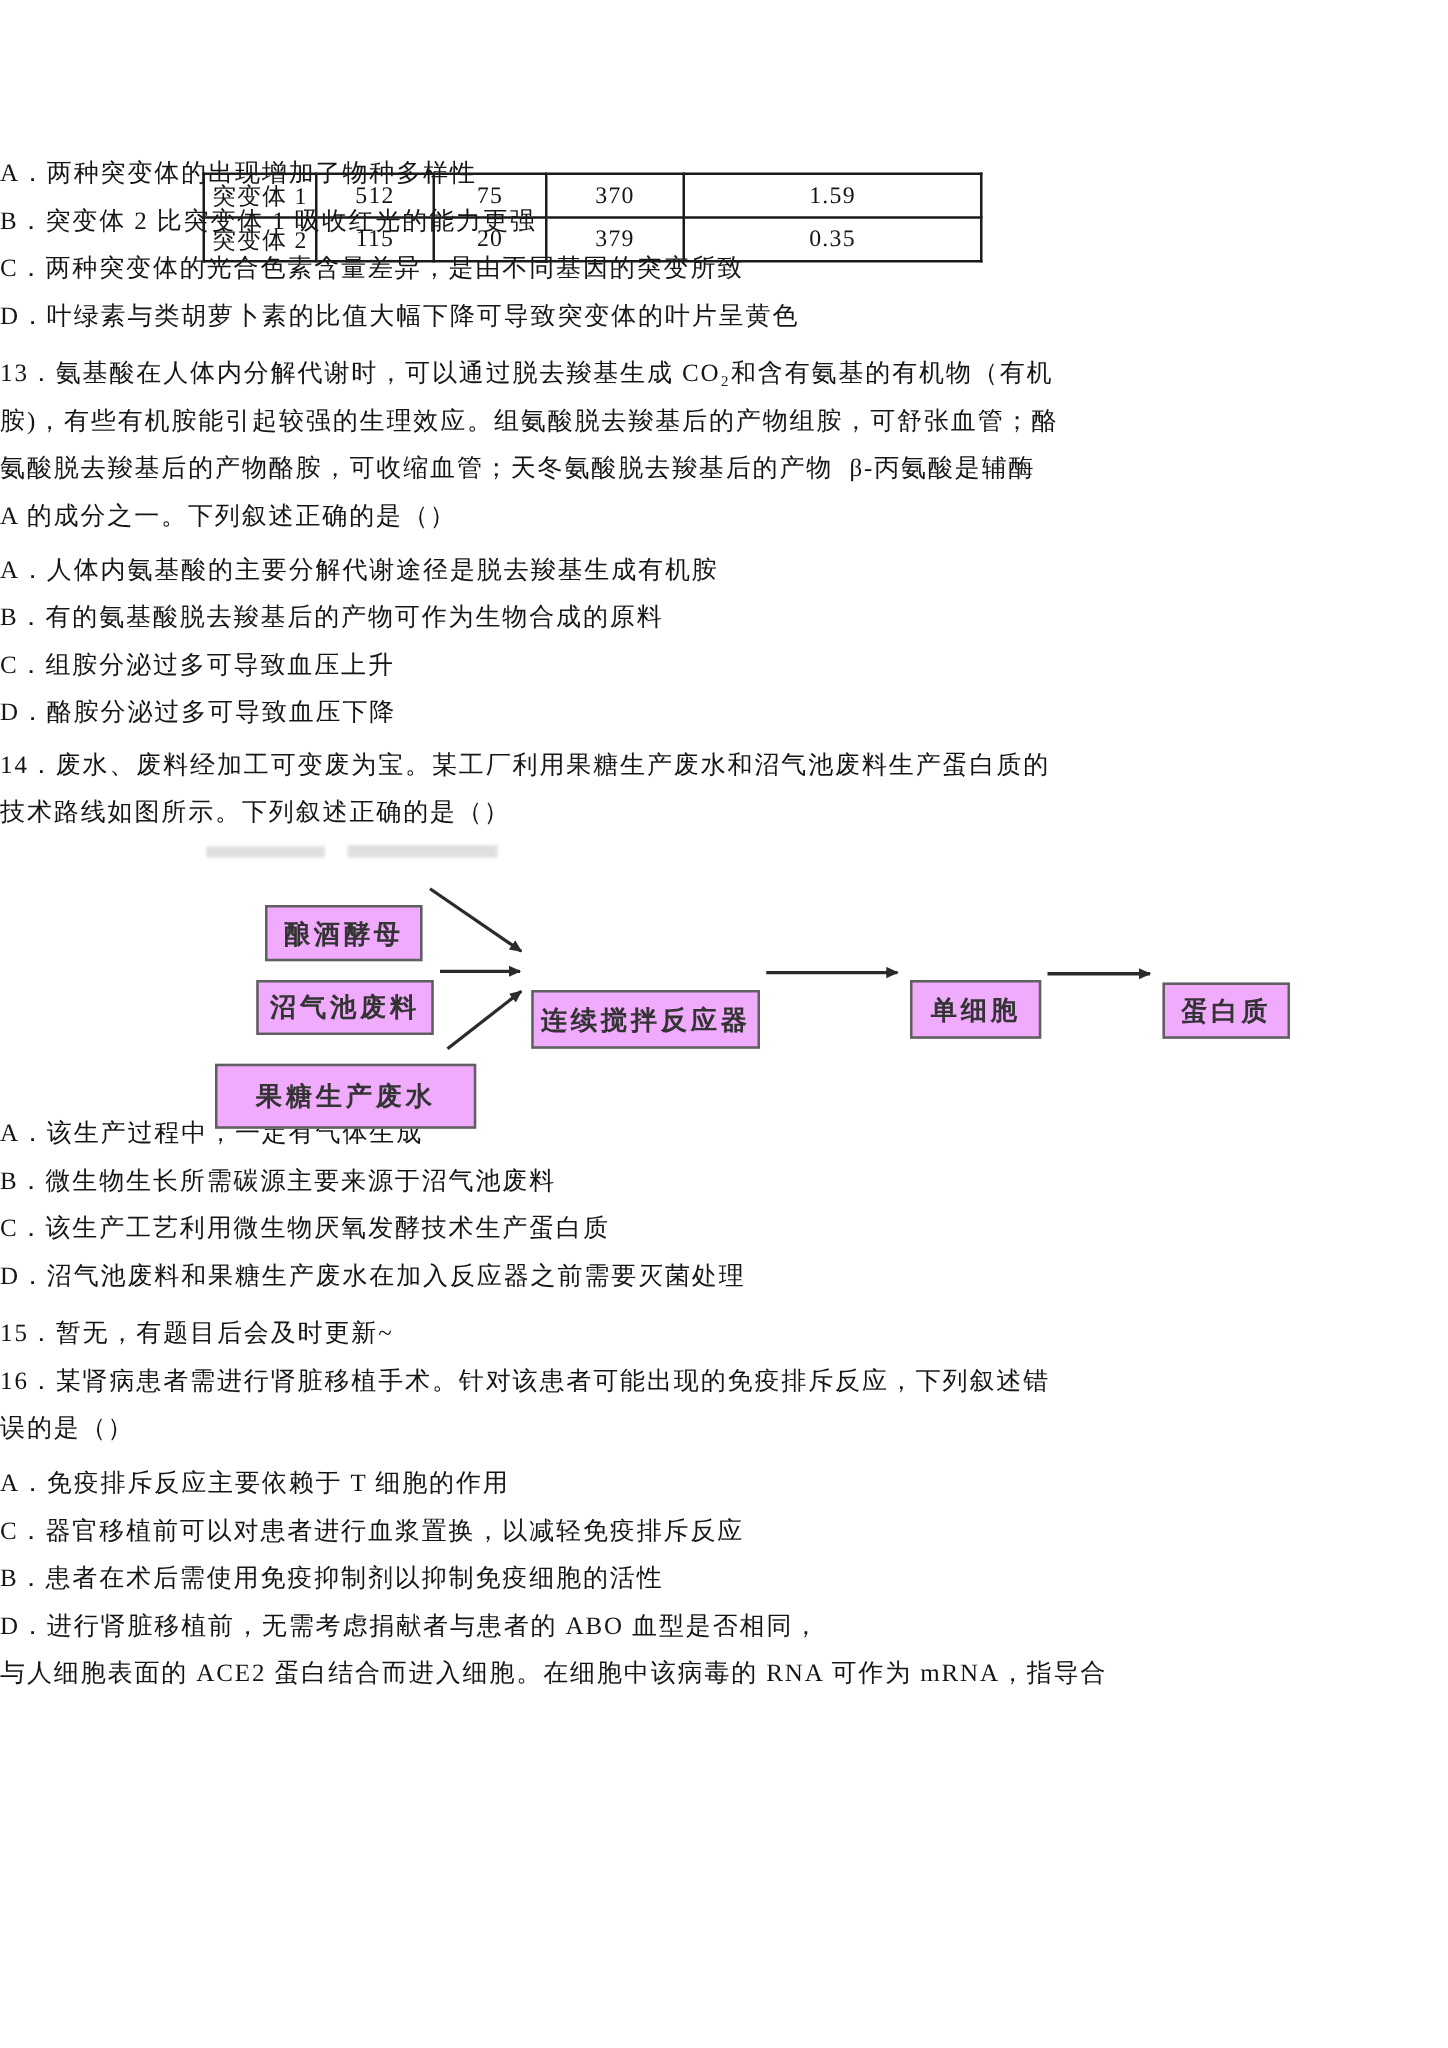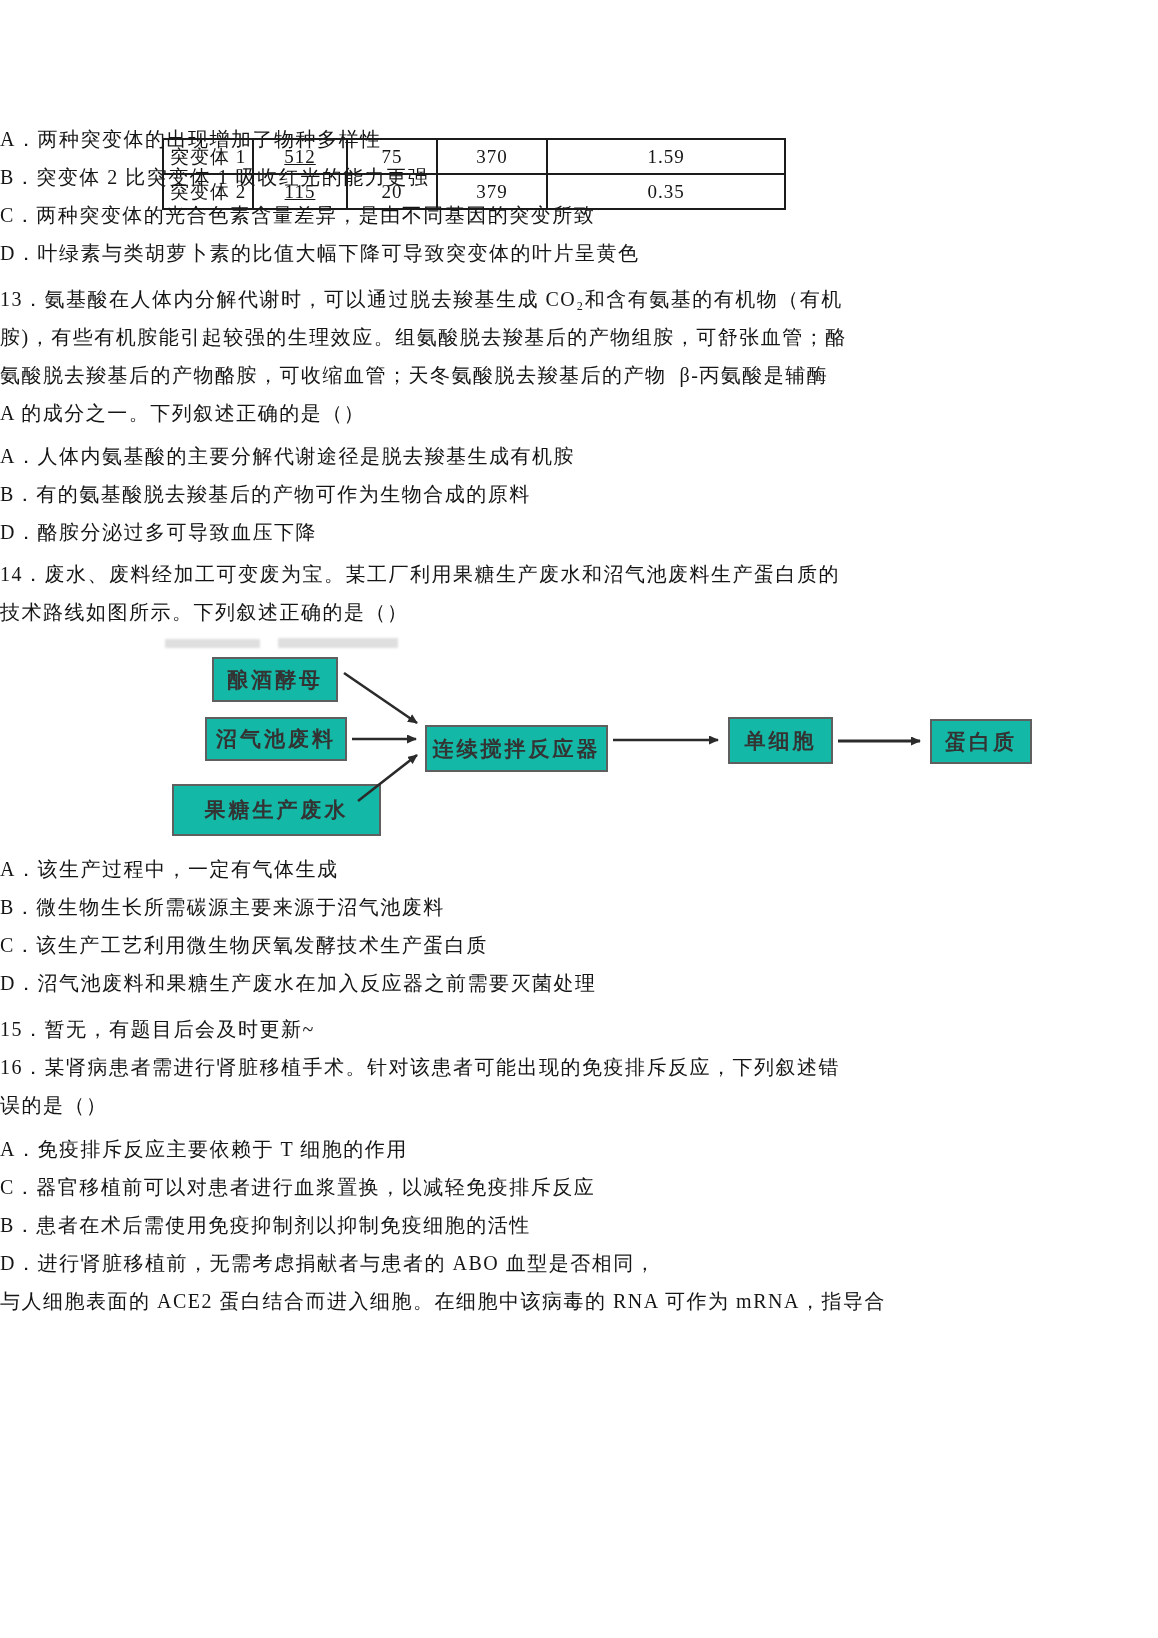--- a/index.html
+++ b/index.html
@@ -22,21 +22,21 @@
     border:2px solid #1b1b1b;
     height:33px;
     font-size:19px;
     text-align:center;
     vertical-align:middle;
     padding:0 4px;
     white-space:pre;
     letter-spacing:1px;
   }
   .qtable .c0{width:80px;}
-  .qtable .c1{width:84px;text-decoration:underline;}
+  .qtable .c1{width:84px;}
   .qtable .c2{width:80px;}
   .qtable .c3{width:100px;}
   .qtable .c4{width:228px;}
   
   .line{
     height:38px;line-height:38px;
     font-size:20px;
     letter-spacing:1.5px;
     white-space:pre;
   }
@@ -48,26 +48,27 @@
   .blk-q17{margin-top:6px;}
   
   .diagram{
     position:relative;
     width:1158px;height:219px;
     filter:blur(0.4px);
   }
   .dbox{
     position:absolute;
     border:2px solid #5f5f5f;
-    background:#14b8a6;
+    background:#f0abfc;
     display:flex;align-items:center;justify-content:center;
     font-size:21px;font-weight:bold;color:#333;
     letter-spacing:3px;
     box-sizing:border-box;
     white-space:pre;
+    margin-top:29px;
   }
   .smudge{
     position:absolute;background:#b9b9b9;opacity:.45;filter:blur(1.2px);
   }
   .arrows{position:absolute;left:0;top:0;pointer-events:none;}
 </style>
 </head>
 <body>
 
 <div class="doc">
@@ -95,20 +96,21 @@
   <div class="line">B．突变体 2 比突变体 1 吸收红光的能力更强</div>
   <div class="line">C．两种突变体的光合色素含量差异，是由不同基因的突变所致</div>
   <div class="line">D．叶绿素与类胡萝卜素的比值大幅下降可导致突变体的叶片呈黄色</div>
 
   <div class="line blk-q13">13．氨基酸在人体内分解代谢时，可以通过脱去羧基生成 CO₂和含有氨基的有机物（有机</div>
   <div class="line">胺)，有些有机胺能引起较强的生理效应。组氨酸脱去羧基后的产物组胺，可舒张血管；酪</div>
   <div class="line">氨酸脱去羧基后的产物酪胺，可收缩血管；天冬氨酸脱去羧基后的产物  β-丙氨酸是辅酶</div>
   <div class="line">A 的成分之一。下列叙述正确的是（）</div>
   <div class="line blk-q13opts">A．人体内氨基酸的主要分解代谢途径是脱去羧基生成有机胺</div>
   <div class="line">B．有的氨基酸脱去羧基后的产物可作为生物合成的原料</div>
+  <div class="line">C．组胺分泌过多可导致血压上升</div>
   <div class="line">D．酪胺分泌过多可导致血压下降</div>
 
   <div class="line blk-q14">14．废水、废料经加工可变废为宝。某工厂利用果糖生产废水和沼气池废料生产蛋白质的</div>
   <div class="line">技术路线如图所示。下列叙述正确的是（）</div>
 
   <div class="diagram">
     <div class="smudge" style="left:165px;top:8px;width:95px;height:9px;"></div>
     <div class="smudge" style="left:278px;top:7px;width:120px;height:10px;"></div>
 
     <div class="dbox" style="left:212px;top:26px;width:126px;height:45px;">酿酒酵母</div>

